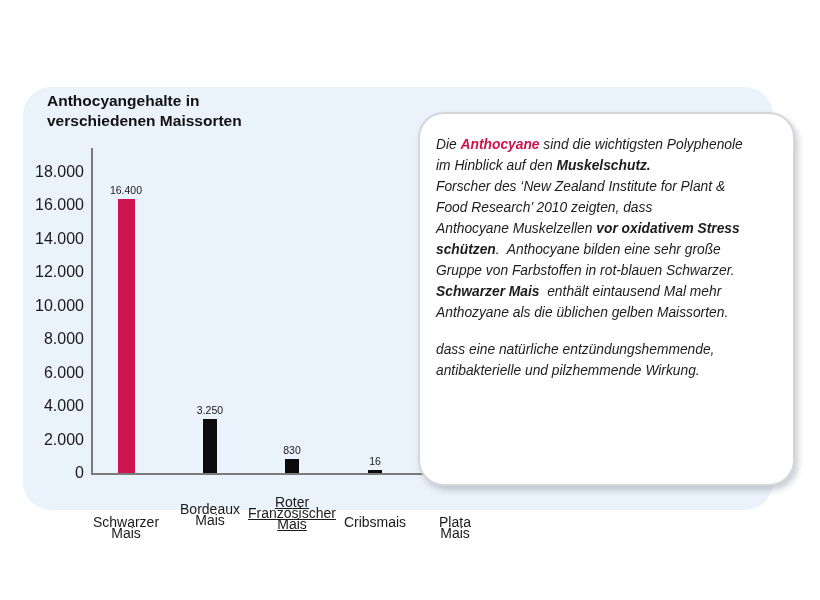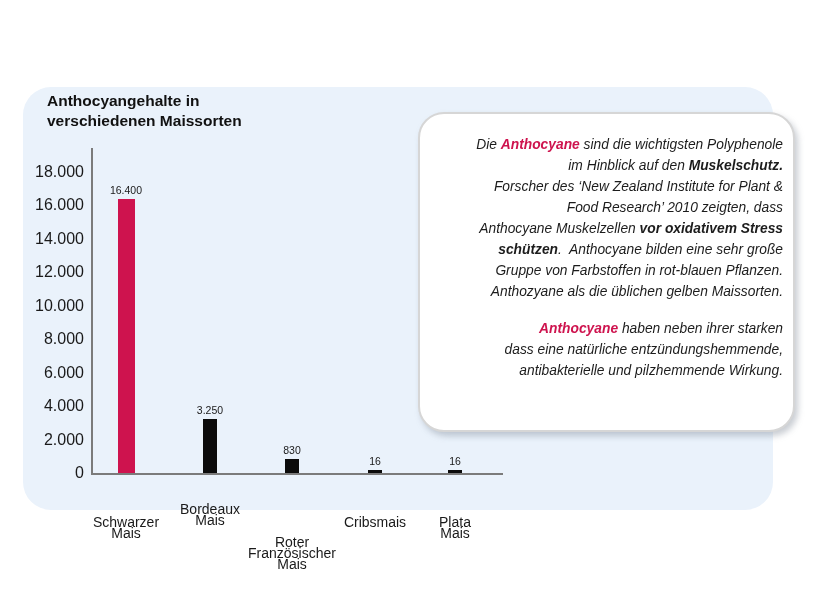--- a/index.html
+++ b/index.html
@@ -28,26 +28,26 @@
   .bar { position: absolute; }
   .val {
     position: absolute; width: 64px; text-align: center;
     font-size: 10.5px; line-height: 13px; color: #1a1a1a;
   }
   .cat {
     position: absolute; width: 100px; text-align: center;
     font-size: 14px; line-height: 11px; color: #1a1a1a; white-space: pre-line; margin-top: 36px;
   }
   .infobox {
-    position: absolute; left: 418px; top: 112px; width: 377px; height: 320px;
+    position: absolute; left: 418px; top: 112px; width: 377px; height: 374px;
     box-sizing: border-box; z-index: 3;
     background: #ffffff; border: 2px solid #d6d6d6; border-radius: 26px;
     box-shadow: 3px 4px 6px rgba(120,130,145,0.4);
-    padding: 20px 10px 0 28px;
-    font-style: italic; font-size: 13.8px; line-height: 21px; color: #1c1c1c; text-align: right;
+    padding: 20px 10px 0 16px;
+    font-style: italic; font-size: 13.8px; line-height: 21px; color: #1c1c1c;
   }
   .tb-line { white-space: pre; }
   .tb-p { margin: 0; }
   .tb-p + .tb-p { margin-top: 16px; }
   .b { font-weight: bold; }
   .pb { font-weight: bold; color: var(--pink); }
 </style>
 </head>
 <body style="--pink: #CE134E; --panel-bg: #EAF2FB;">
 
@@ -72,41 +72,41 @@
     <div class="bar" style="left: 117.5px; top: 198.756px; width: 17px; height: 274.244px; background: rgb(206, 19, 78);"></div>
     <div class="val" style="left: 94px; top: 183.756px;">16.400</div>
     <div class="cat" style="left: 76px; top: 481px;">Schwarzer
 Mais</div>
     <div class="bar" style="left: 203px; top: 418.653px; width: 14px; height: 54.3472px; background: rgb(11, 11, 11);"></div>
     <div class="val" style="left: 178px; top: 403.653px;">3.250</div>
     <div class="cat" style="left: 160px; top: 468px; text-align: center;">Bordeaux
 Mais</div>
     <div class="bar" style="left: 285px; top: 459.121px; width: 14px; height: 13.8794px; background: rgb(11, 11, 11);"></div>
     <div class="val" style="left: 260px; top: 444.121px;">830</div>
-    <div class="cat" style="left: 242px; top: 501px;">Roter
+    <div class="cat" style="left: 242px; top: 461px; text-decoration: underline;">Roter
 Französischer
 Mais</div>
     <div class="bar" style="left: 368px; top: 470px; width: 14px; height: 3px; background: rgb(11, 11, 11);"></div>
     <div class="val" style="left: 343px; top: 455px;">16</div>
     <div class="cat" style="left: 325px; top: 481px;">Cribsmais</div>
     <div class="bar" style="left: 448px; top: 470px; width: 14px; height: 3px; background: rgb(11, 11, 11);"></div>
     <div class="val" style="left: 423px; top: 455px;">16</div>
     <div class="cat" style="left: 405px; top: 481px;">Plata
 Mais</div>
   </div>
 
 <div class="infobox" id="infobox">
     <div class="tb-p">
       <div class="tb-line"><span>Die </span><span class="pb">Anthocyane</span><span> sind die wichtigsten Polyphenole</span></div>
       <div class="tb-line"><span>im Hinblick auf den </span><span class="b">Muskelschutz.</span></div>
       <div class="tb-line"><span>Forscher des ‘New Zealand Institute for Plant &amp;</span></div>
       <div class="tb-line"><span>Food Research’ 2010 zeigten, dass</span></div>
       <div class="tb-line"><span>Anthocyane Muskelzellen </span><span class="b">vor oxidativem Stress</span></div>
       <div class="tb-line"><span class="b">schützen</span><span>.  Anthocyane bilden eine sehr große</span></div>
-      <div class="tb-line"><span>Gruppe von Farbstoffen in rot-blauen Pflanzen.</span></div>
+      <div class="tb-line"><span>Gruppe von Farbstoffen in rot-blauen Schwarzer.</span></div>
+      <div class="tb-line"><span class="b">Schwarzer Mais</span><span>  enthält eintausend Mal mehr</span></div>
       <div class="tb-line"><span>Anthozyane als die üblichen gelben Maissorten.</span></div>
     </div>
     <div class="tb-p">
-      <div class="tb-line"><span class="pb">Anthocyane</span><span> haben neben ihrer starken</span></div>
       <div class="tb-line"><span>dass eine natürliche entzündungshemmende,</span></div>
       <div class="tb-line"><span>antibakterielle und pilzhemmende Wirkung.</span></div>
     </div>
   </div>
 
 </body></html>

